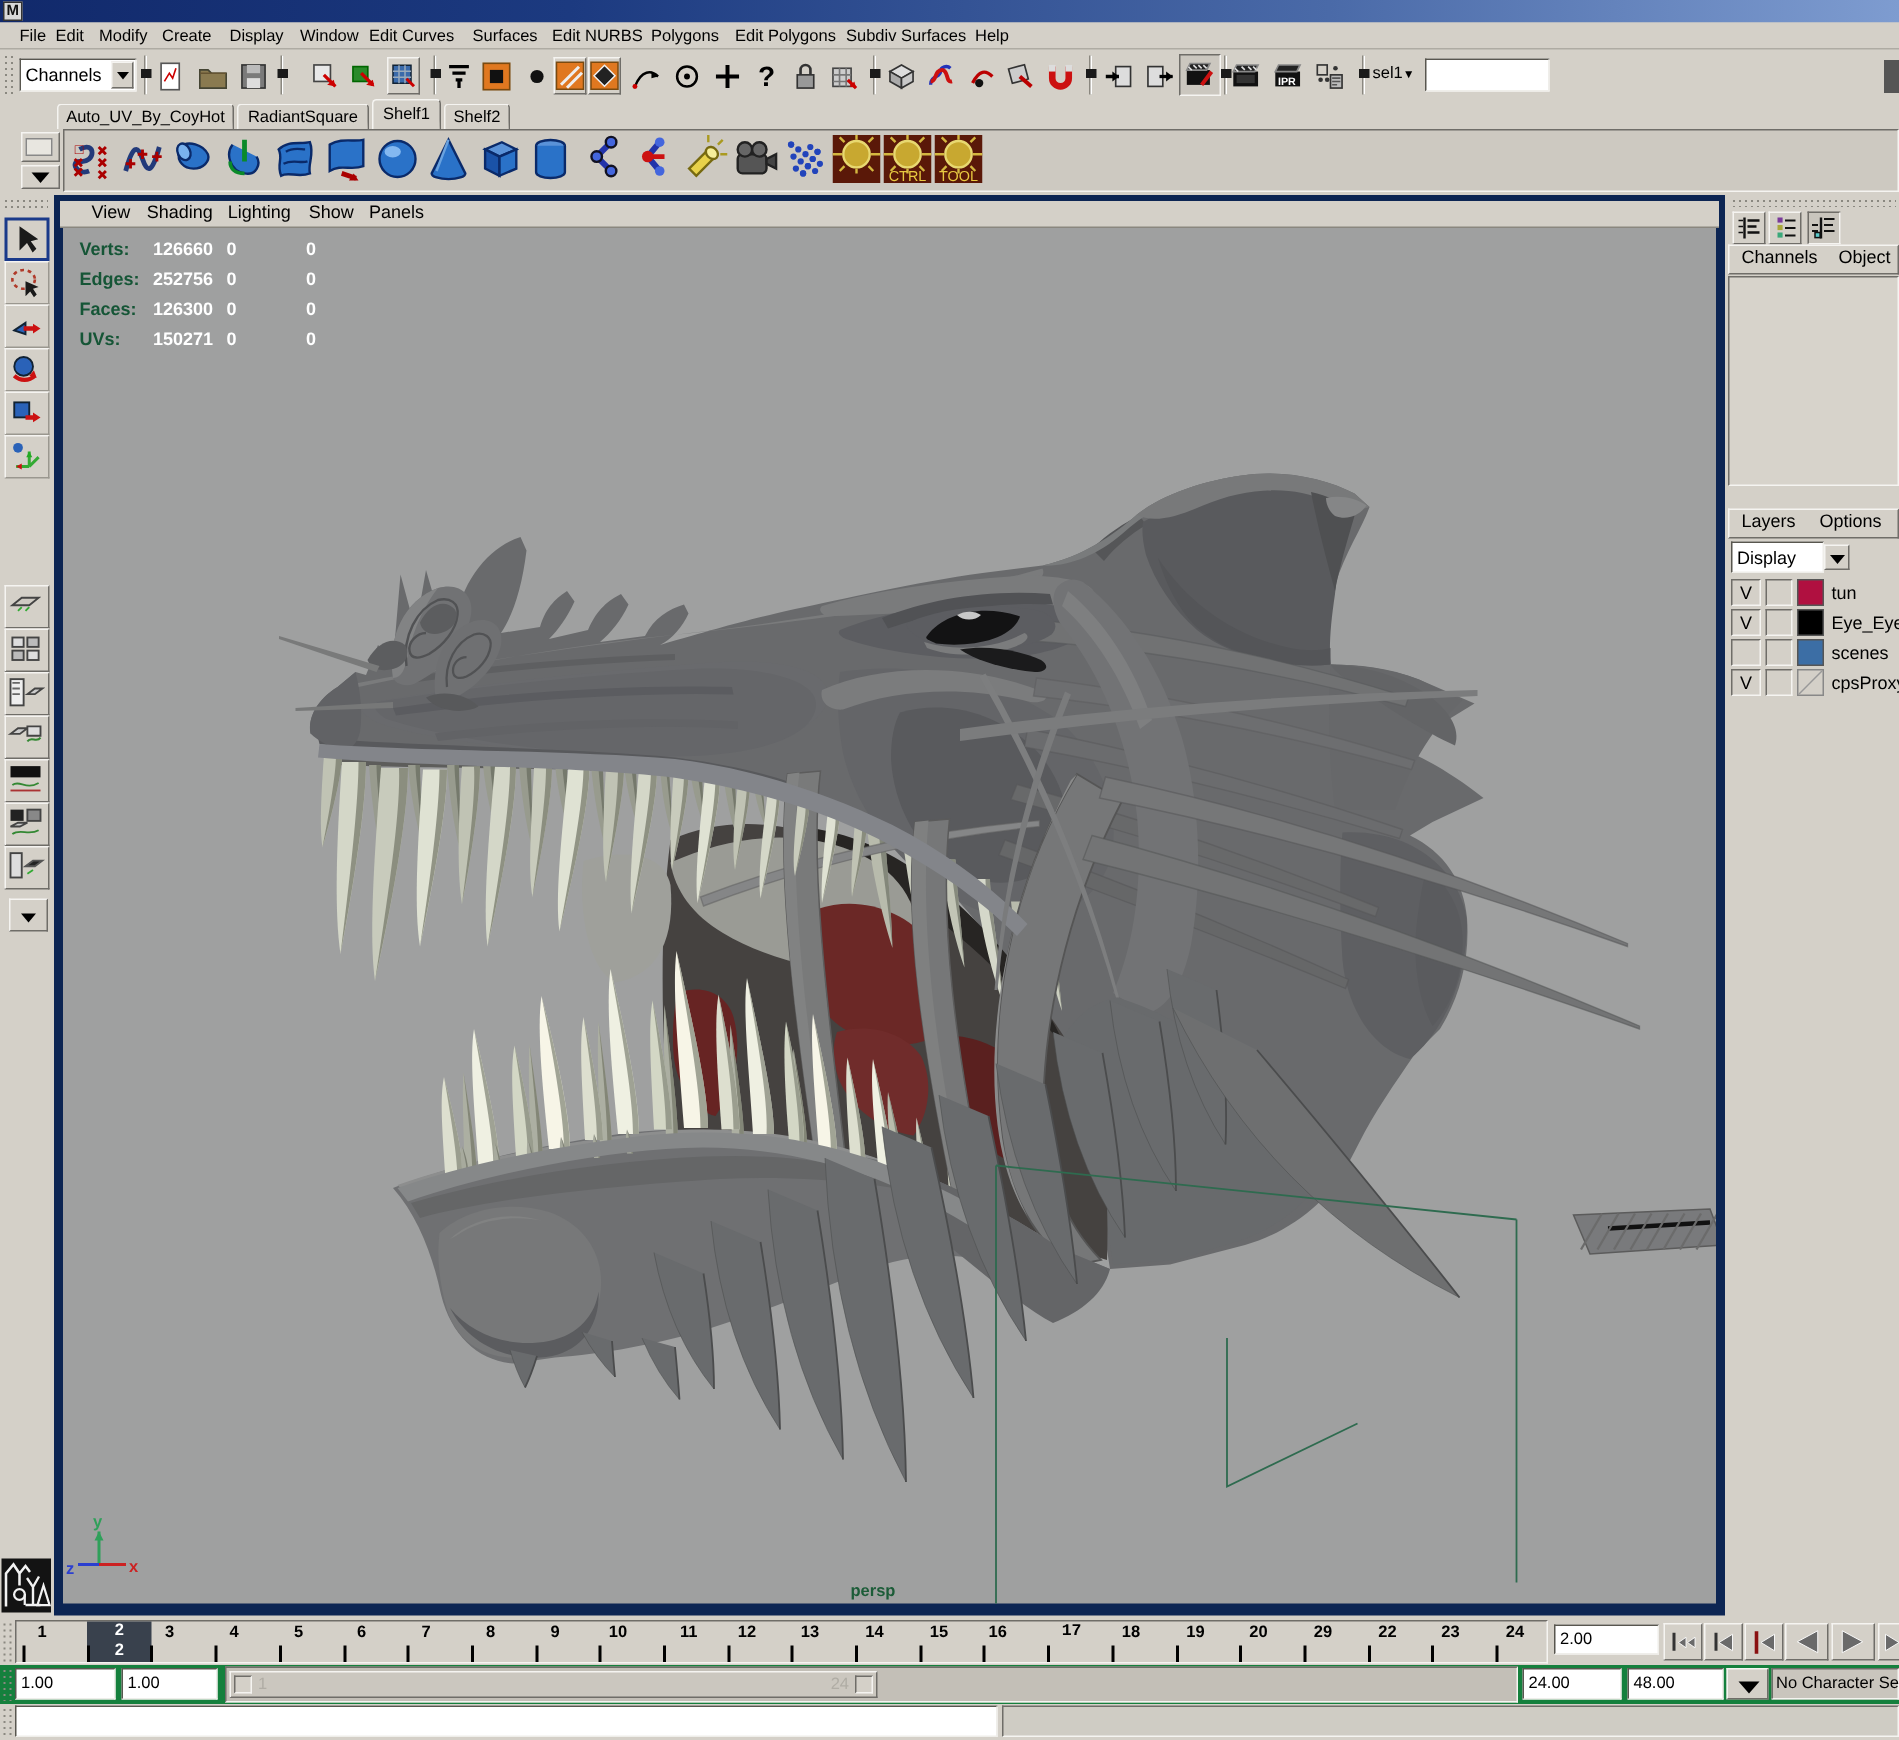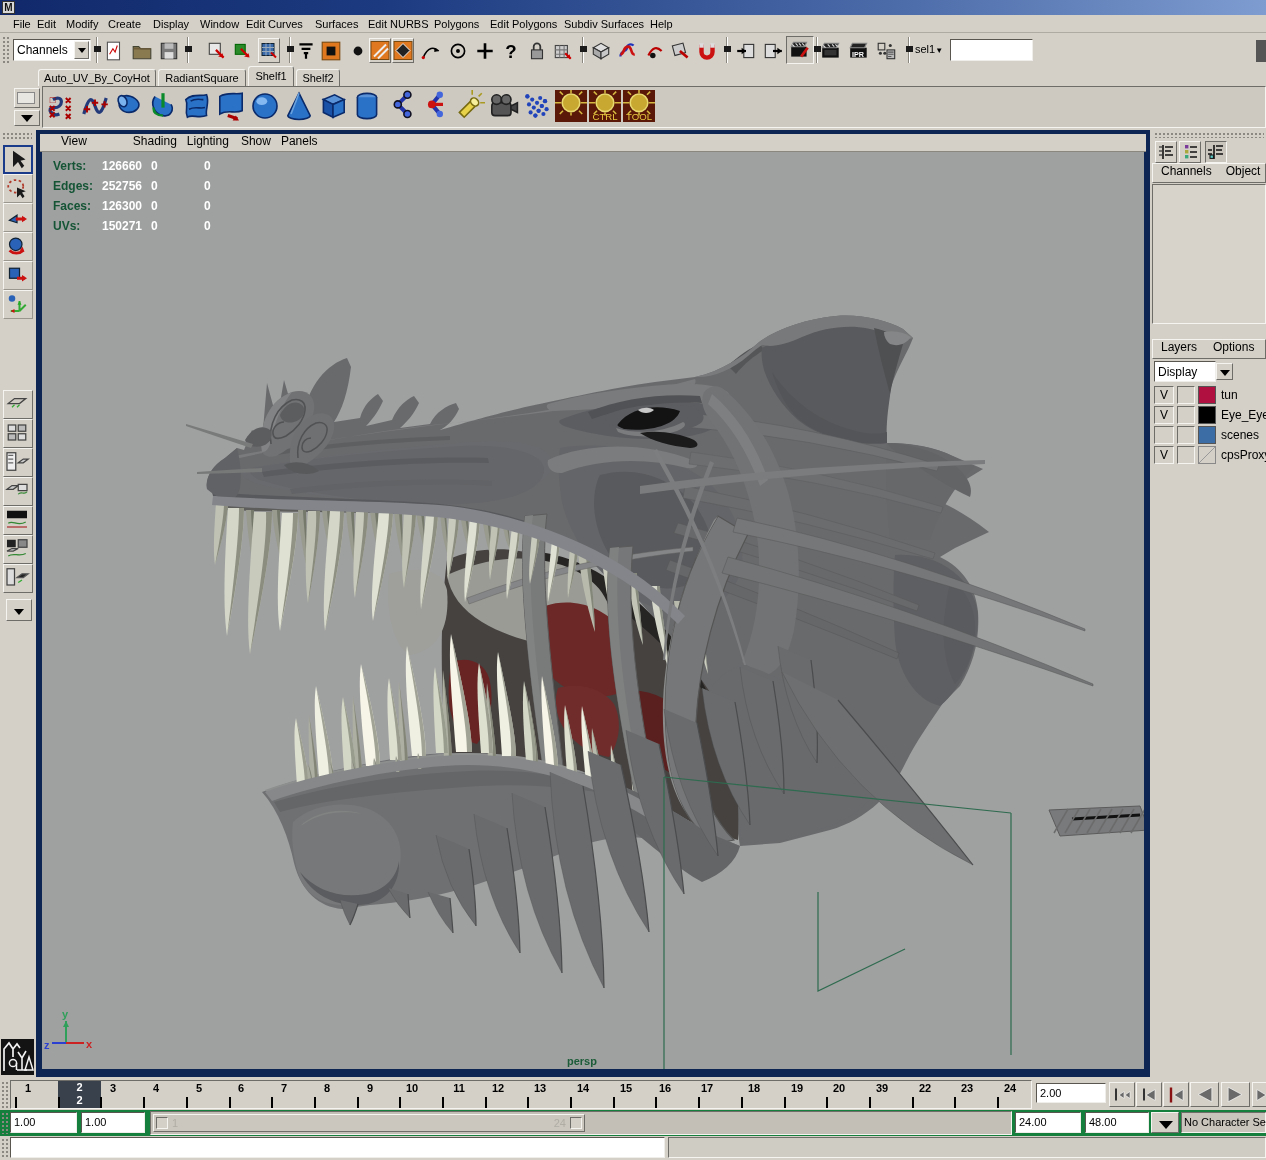--- a/index.html
+++ b/index.html
@@ -367,21 +367,21 @@
 <div class="abs ras" style="left:3px;top:564px;width:30px;height:29px;background:#d4d0c8;"><svg viewBox="0 0 20 20" width="26" height="25">
       <rect x="2" y="3" width="6" height="13" fill="#ddd" stroke="#444"></rect>
       <path d="M10 10 l4 -3 h5 l-4 3 z" fill="#222" stroke="#555"></path>
       <path d="M11 14 l3 -2" stroke="#3a3"></path>
     </svg></div>
 <div class="abs ras" style="left:6px;top:599px;width:26px;height:22px;background:#d4d0c8;">
     <div style="margin-left:7px;margin-top:9px;width:0;height:0;border:5px solid transparent;border-top:6px solid #000;"></div>
   </div>
 <div class="abs" style="left:36px;top:130px;width:1114px;height:947px;background:#0c2553;">
  <div class="abs" style="left:4px;top:4px;width:1106px;height:18px;background:#d4d0c8;border-bottom:1px solid #8a877f;font-size:12px;">
-   <span style="margin-left:21px;margin-right:11px;">View</span><span style="margin-right:10px;margin-left:35px;">Shading</span><span style="margin-right:12px;">Lighting</span><span style="margin-right:10px;">Show</span><span>Panels</span>
+   <span style="margin-left:21px;margin-right:11px;">View</span><span style="margin-right:10px;">Shading</span><span style="margin-right:12px;">Lighting</span><span style="margin-right:10px;">Show</span><span>Panels</span>
  </div>
  <div class="abs" style="left:6px;top:22px;width:1102px;height:917px;background:#9fa0a0;overflow:hidden;">
    <svg width="1266" height="1160" viewBox="0 0 1266 1160" style="position:absolute;left:-42px;top:-152px;">
    <path d="M207,489 C205,478 212,466 225,458 L237,448 L244,450 L252,430 L262,441 L267,383 L277,420 L284,380 L295,418 L302,420 C308,384 328,364 347,358 L351,367 C348,392 342,410 334,422 L360,418 C364,404 372,398 378,394 L383,401 C378,412 372,420 366,426 L392,420 C398,406 406,400 414,396 L419,403 C414,414 407,422 400,428 L430,424 C436,412 446,406 456,403 L459,409 C455,418 448,426 440,430 C478,419 495,414 530,406 C560,400 610,388 655,382 L695,377 C722,371 742,357 758,343 C776,329 806,319 836,316 C861,314 886,320 903,329 L913,338 C908,352 897,368 890,390 C886,408 885,428 887,443 C905,443 926,445 946,453 L983,469 L952,488 L928,497 C946,503 966,514 989,532 L955,548 L940,557 C963,568 976,588 978,612 C980,640 973,665 960,686 L943,703 C930,722 916,742 906,762 C898,778 890,792 878,803 C865,815 848,825 830,830 L780,843 L740,846 C732,790 718,735 692,680 C665,622 625,580 580,553 C540,530 495,515 450,509 C400,502 320,503 270,498 C245,496 220,494 207,489 Z" fill="#696a6c"></path>
         <path d="M225,458 C280,447 360,434 460,422 C530,414 620,400 695,379 C697,383 694,388 682,391 C612,404 522,416 442,424 C362,432 282,449 229,460 Z" fill="#7a7b7c"></path>
         <path d="M240,470 C300,458 390,448 470,442 C520,438 550,446 552,462 C553,482 520,498 470,502 C400,507 310,498 258,484 C246,480 240,475 240,470 Z" fill="#696a6d"></path>
         <path d="M252,468 C312,458 392,450 462,446 C512,444 545,454 544,470 C543,490 510,502 462,504 C392,506 302,494 257,479 C250,474 248,471 252,468 Z" fill="#656669"></path>
         <path d="M262,472 C330,462 420,456 488,458 L489,463 C420,461 330,468 264,477 Z" fill="#5b5c60"></path>
         <path d="M290,489 C350,481 430,477 492,481 L492,486 C430,482 352,487 292,494 Z" fill="#626366"></path>
         <path d="M268,452 C320,444 390,438 450,436 L450,440 C392,442 322,448 270,456 Z" fill="#5e5f61"></path>
@@ -744,29 +744,29 @@
       <div style="position:absolute;left:477px;top:1px;width:20px;font-size:11px;font-weight:bold;text-align:center;">12</div>
       <div style="position:absolute;left:474px;top:16px;width:2px;height:11px;background:#000;"></div>
       <div style="position:absolute;left:519px;top:1px;width:20px;font-size:11px;font-weight:bold;text-align:center;">13</div>
       <div style="position:absolute;left:516px;top:16px;width:2px;height:11px;background:#000;"></div>
       <div style="position:absolute;left:562px;top:1px;width:20px;font-size:11px;font-weight:bold;text-align:center;">14</div>
       <div style="position:absolute;left:559px;top:16px;width:2px;height:11px;background:#000;"></div>
       <div style="position:absolute;left:605px;top:1px;width:20px;font-size:11px;font-weight:bold;text-align:center;">15</div>
       <div style="position:absolute;left:602px;top:16px;width:2px;height:11px;background:#000;"></div>
       <div style="position:absolute;left:648px;top:1px;width:20px;font-size:11px;font-weight:bold;text-align:left;">16</div>
       <div style="position:absolute;left:644px;top:16px;width:2px;height:11px;background:#000;"></div>
-      <div style="position:absolute;left:690px;top:1px;width:20px;font-size:11px;font-weight:bold;text-align:left;">17</div>
+      <div style="position:absolute;left:690px;top:1px;width:20px;font-size:11px;font-weight:bold;text-align:right;font-family:Liberation Mono, monospace;">17</div>
       <div style="position:absolute;left:687px;top:16px;width:2px;height:11px;background:#000;"></div>
       <div style="position:absolute;left:733px;top:1px;width:20px;font-size:11px;font-weight:bold;text-align:center;">18</div>
       <div style="position:absolute;left:730px;top:16px;width:2px;height:11px;background:#000;"></div>
       <div style="position:absolute;left:776px;top:1px;width:20px;font-size:11px;font-weight:bold;text-align:center;">19</div>
       <div style="position:absolute;left:773px;top:16px;width:2px;height:11px;background:#000;"></div>
       <div style="position:absolute;left:818px;top:1px;width:20px;font-size:11px;font-weight:bold;text-align:center;">20</div>
       <div style="position:absolute;left:815px;top:16px;width:2px;height:11px;background:#000;"></div>
-      <div style="position:absolute;left:861px;top:1px;width:20px;font-size:11px;font-weight:bold;text-align:center;">39</div>
+      <div style="position:absolute;left:861px;top:1px;width:20px;font-size:11px;font-weight:bold;text-align:center;">29</div>
       <div style="position:absolute;left:858px;top:16px;width:2px;height:11px;background:#000;"></div>
       <div style="position:absolute;left:904px;top:1px;width:20px;font-size:11px;font-weight:bold;text-align:center;">22</div>
       <div style="position:absolute;left:901px;top:16px;width:2px;height:11px;background:#000;"></div>
       <div style="position:absolute;left:946px;top:1px;width:20px;font-size:11px;font-weight:bold;text-align:center;">23</div>
       <div style="position:absolute;left:943px;top:16px;width:2px;height:11px;background:#000;"></div>
       <div style="position:absolute;left:989px;top:1px;width:20px;font-size:11px;font-weight:bold;text-align:center;">24</div>
       <div style="position:absolute;left:986px;top:16px;width:2px;height:11px;background:#000;"></div>
     </div>
  <div class="abs fld" style="left:1036px;top:4px;width:70px;height:20px;padding-top:3px;">2.00</div>
  <div class="abs ras" style="left:1109px;top:3px;width:26px;height:25px;background:#d4d0c8;"><svg viewBox="0 0 24 22" width="24" height="23">

